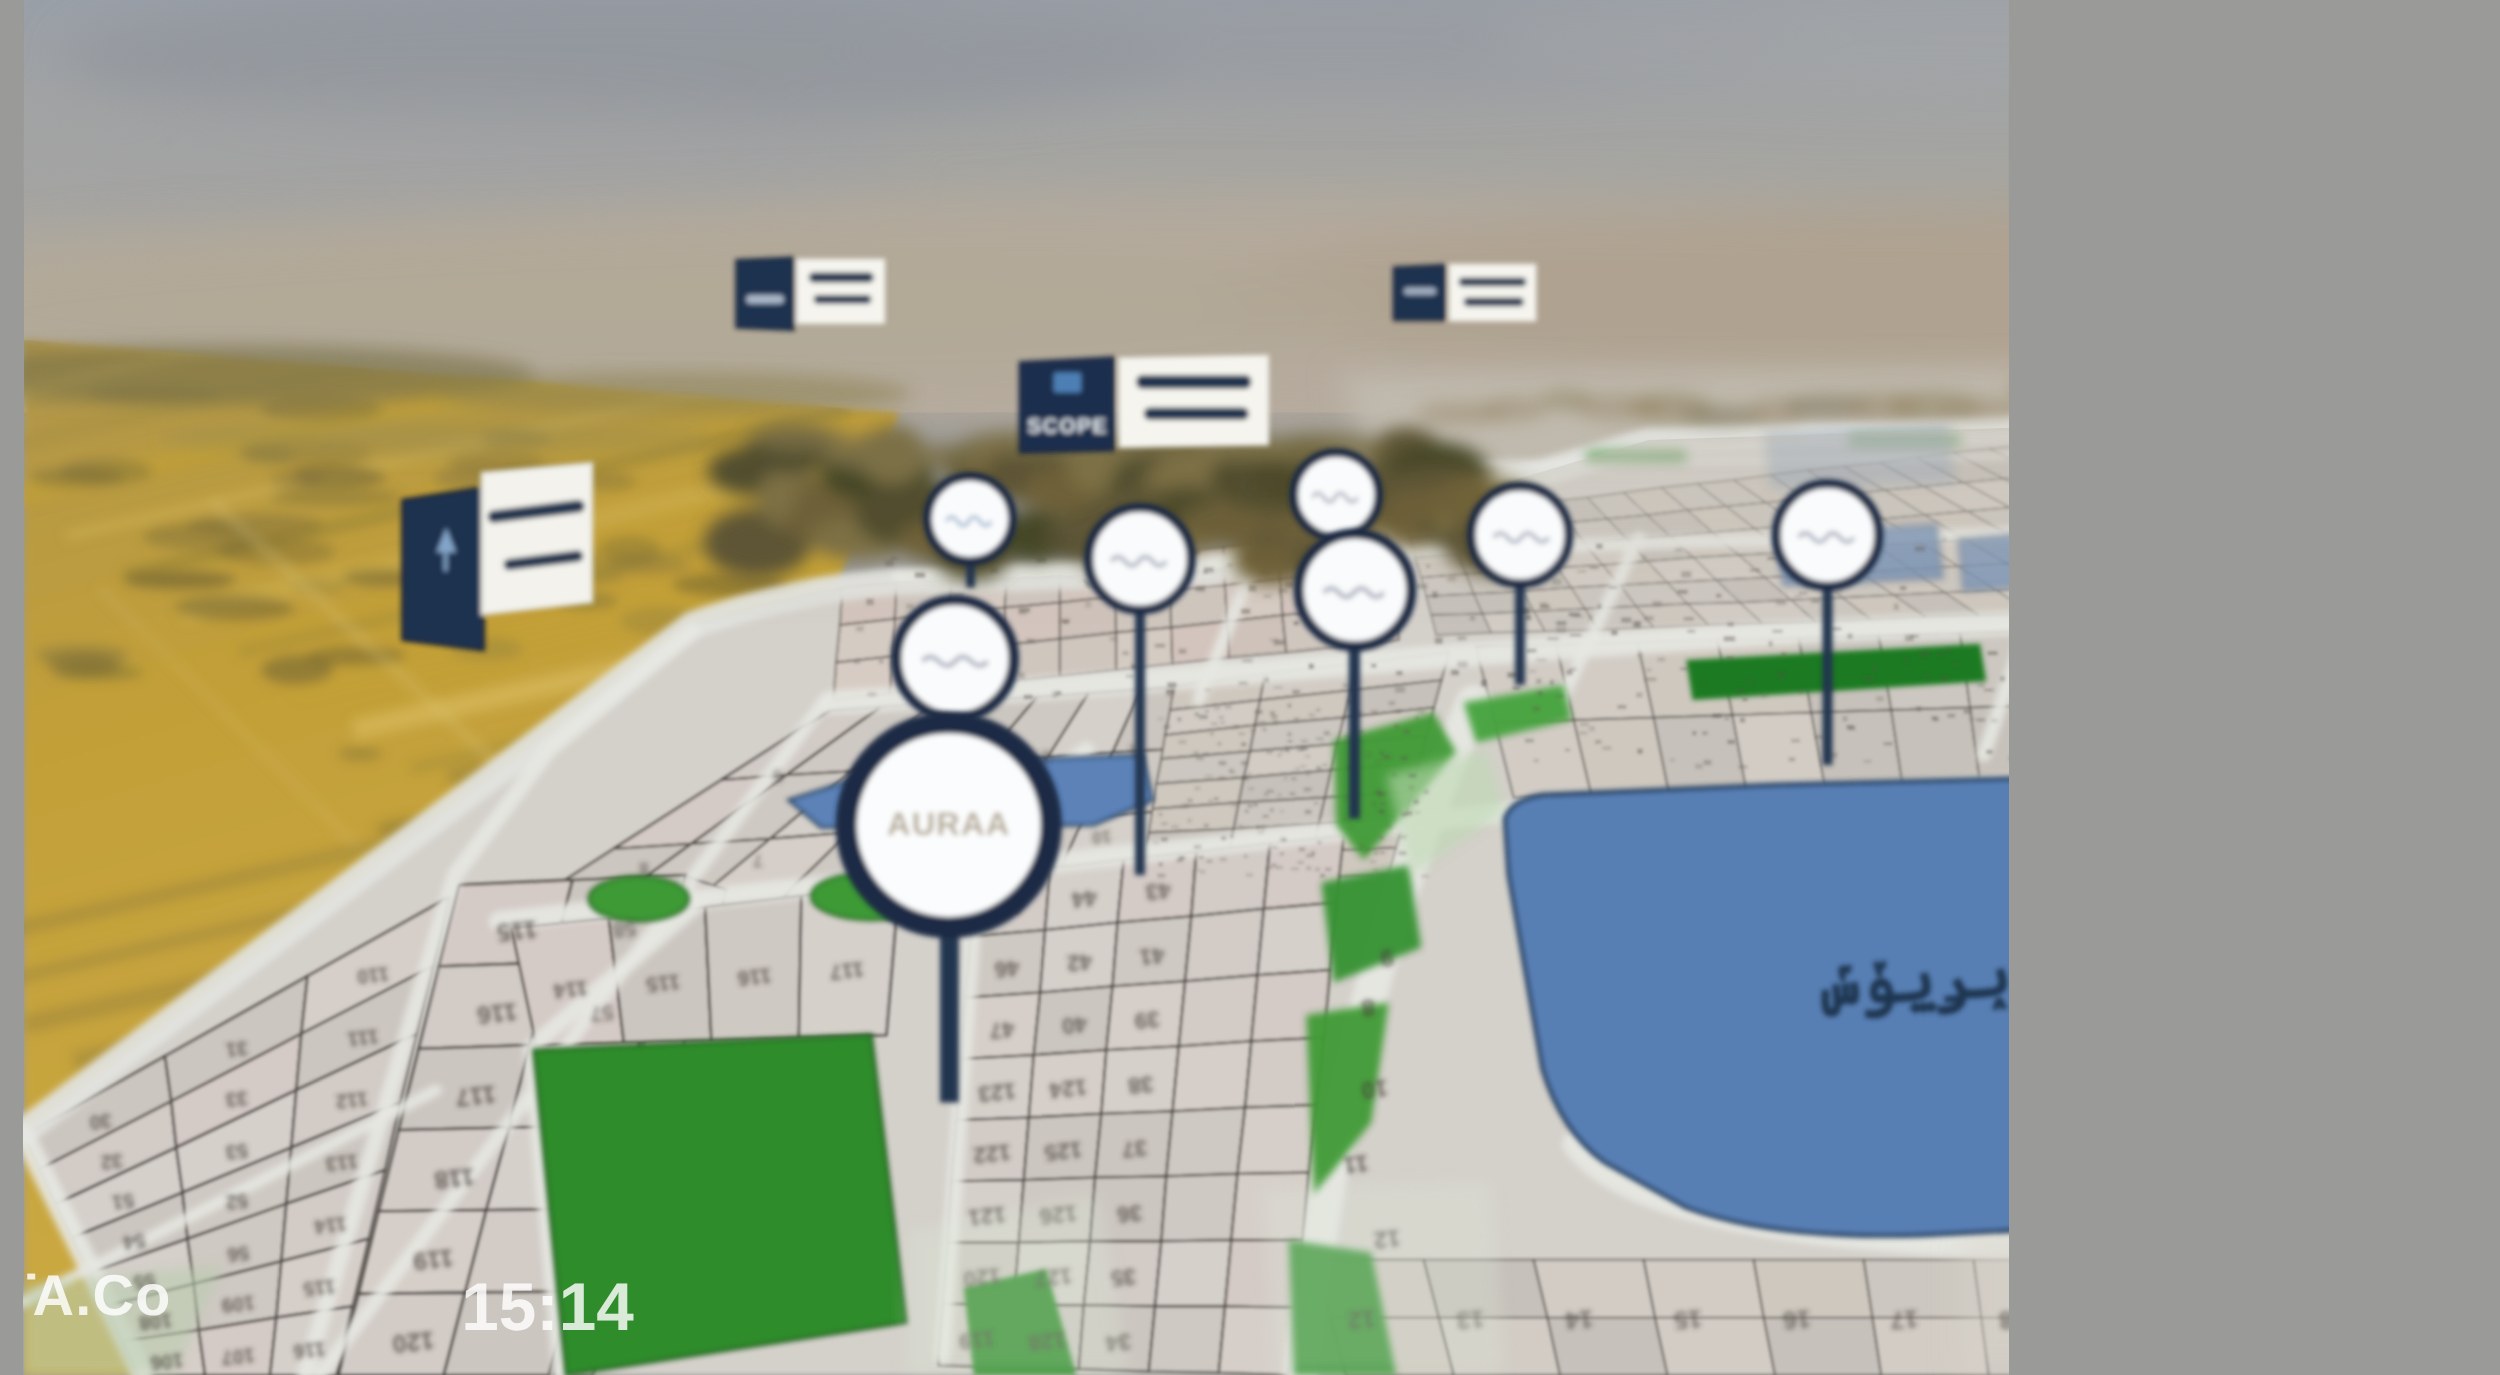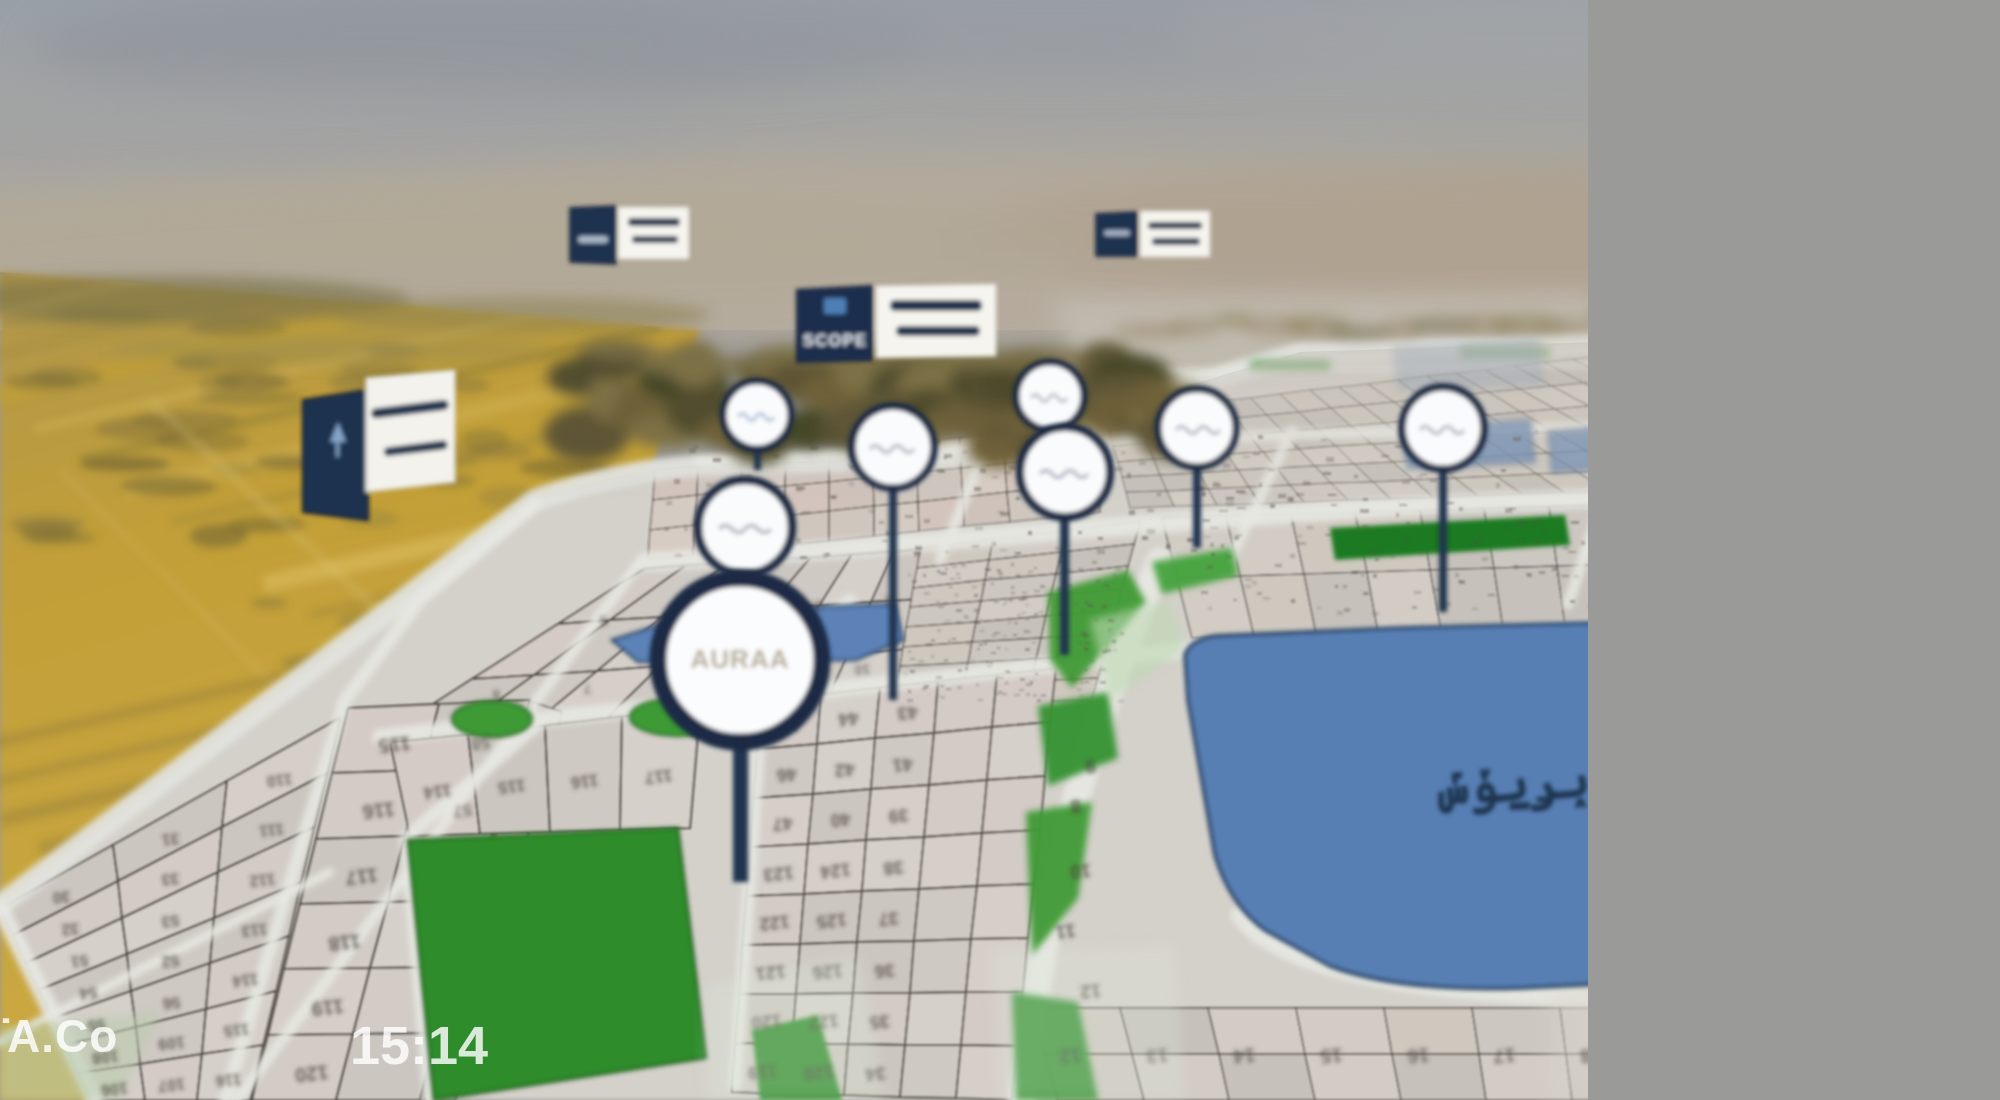--- a/index.html
+++ b/index.html
@@ -1,14 +1,14 @@
 <!DOCTYPE html>
 <html><head><meta charset="utf-8"><style>
 html,body{margin:0;padding:0;background:#9a9a98;}
-#stage{width:1588px;height:1100px;overflow:hidden;position:relative;}
+#stage{width:1588px;height:1100px;overflow:hidden;position:relative;margin-left:19px;}
 svg{display:block}
 </style></head>
 <body>
 <div id="stage">
 <svg xmlns="http://www.w3.org/2000/svg" width="2000" height="1100" viewBox="0 0 2000 1100" font-family="Liberation Sans, sans-serif">
 <defs>
 <filter id="b1" x="-20%" y="-20%" width="140%" height="140%">
           <feGaussianBlur stdDeviation="1.3"></feGaussianBlur>
         </filter>
 <filter id="b2" x="-20%" y="-20%" width="140%" height="140%">

